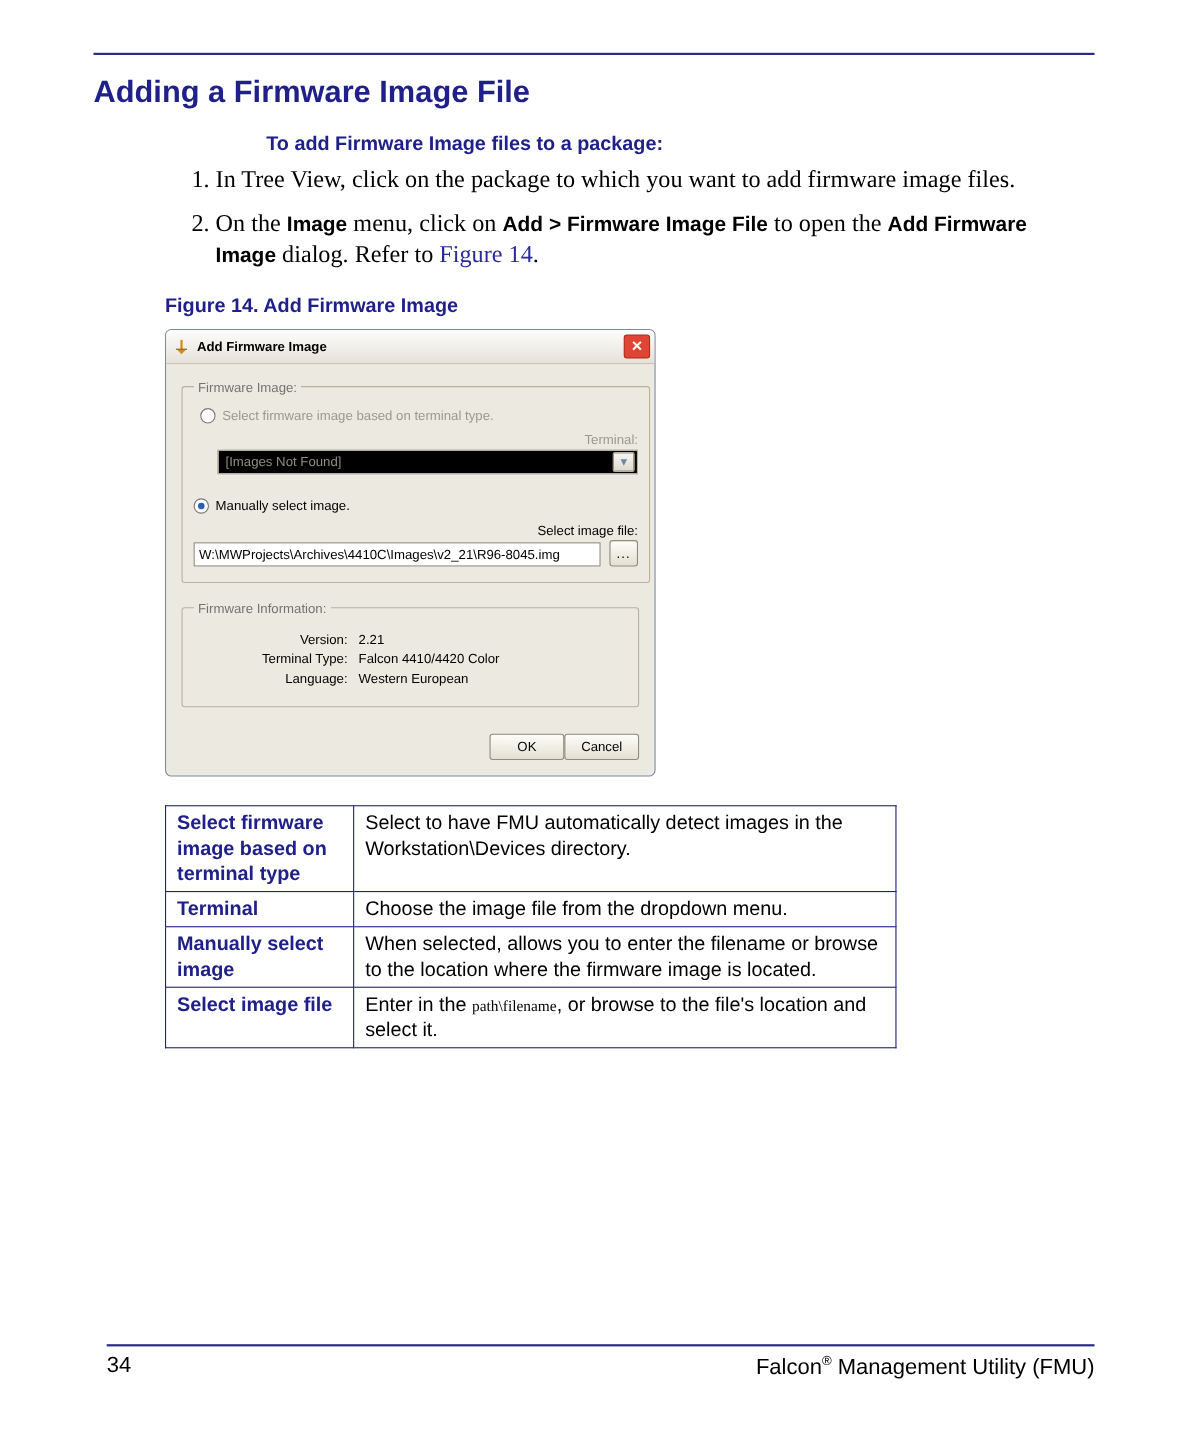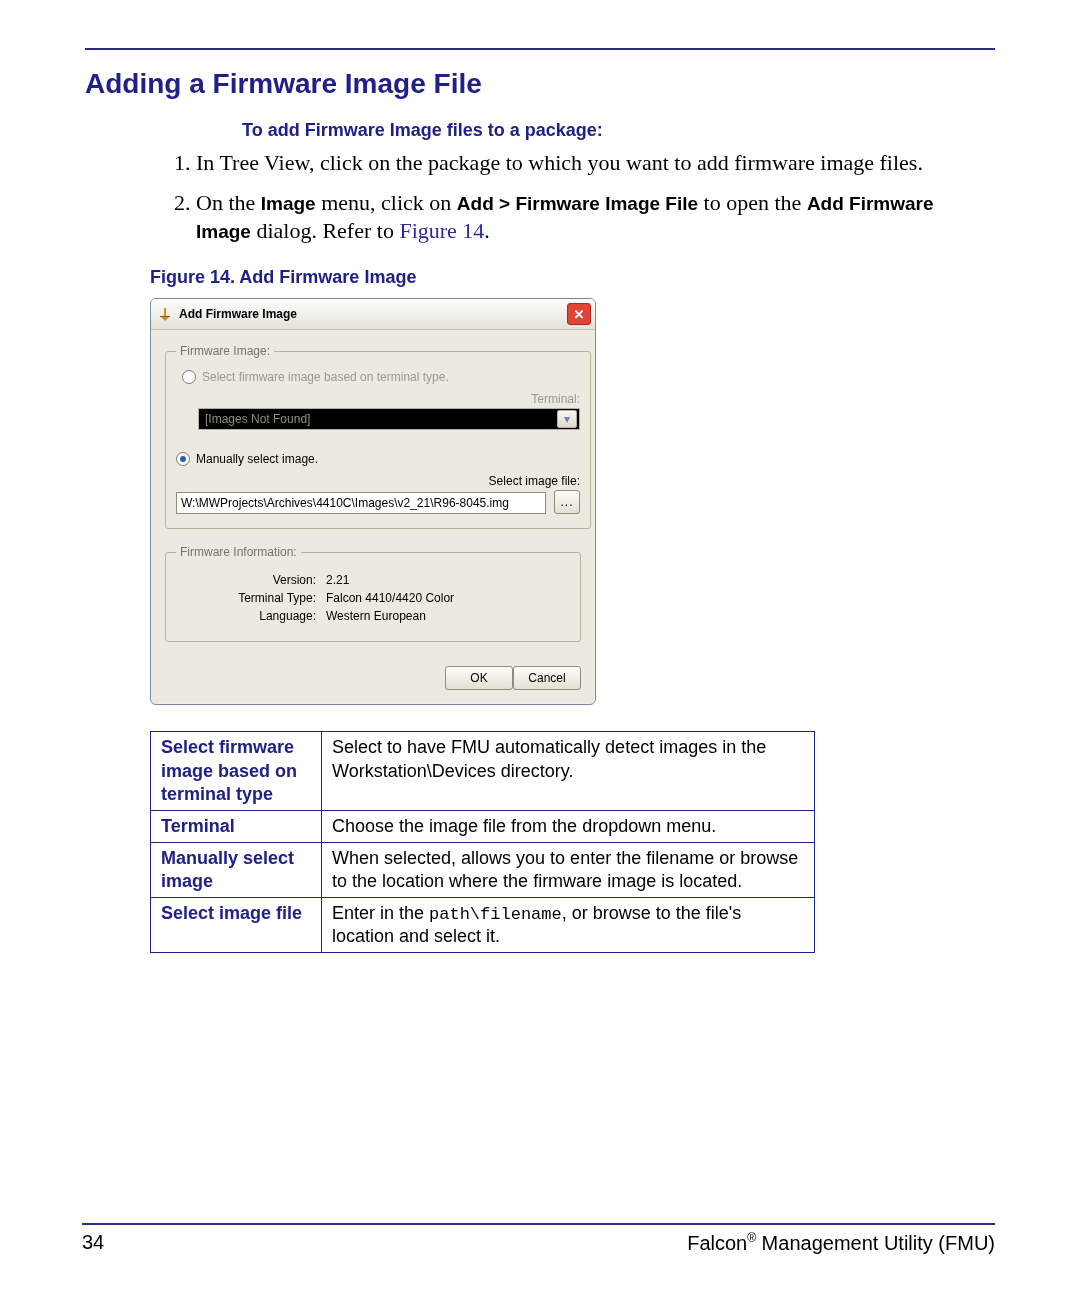--- a/index.html
+++ b/index.html
@@ -206,28 +206,28 @@
     padding: 4px 8px 4px 10px;
     vertical-align: top;
     line-height: 1.28;
   }
   table.desc td.key {
     width: 152px;
     font-weight: 700;
     color: #20208a;
   }
   .mono {
-    font-family: Liberation Mono, monospace;
-    font-size: 17px;
+    font-family: Liberation Serif, serif;
+    font-size: 14px;
   }
 
   
   .footer {
     position: absolute;
-    left: 82px; right: 85px; bottom: 56px;
+    left: 97px; right: 85px; bottom: 56px;
   }
   hr.bot-rule {
     border: none;
     border-top: 2px solid #2a2a88;
     margin: 0 0 6px 0;
   }
   .footer-row {
     display: flex; justify-content: space-between;
     font-family: "Segoe UI", "Helvetica Neue", Arial, sans-serif;
     font-size: 20px;

